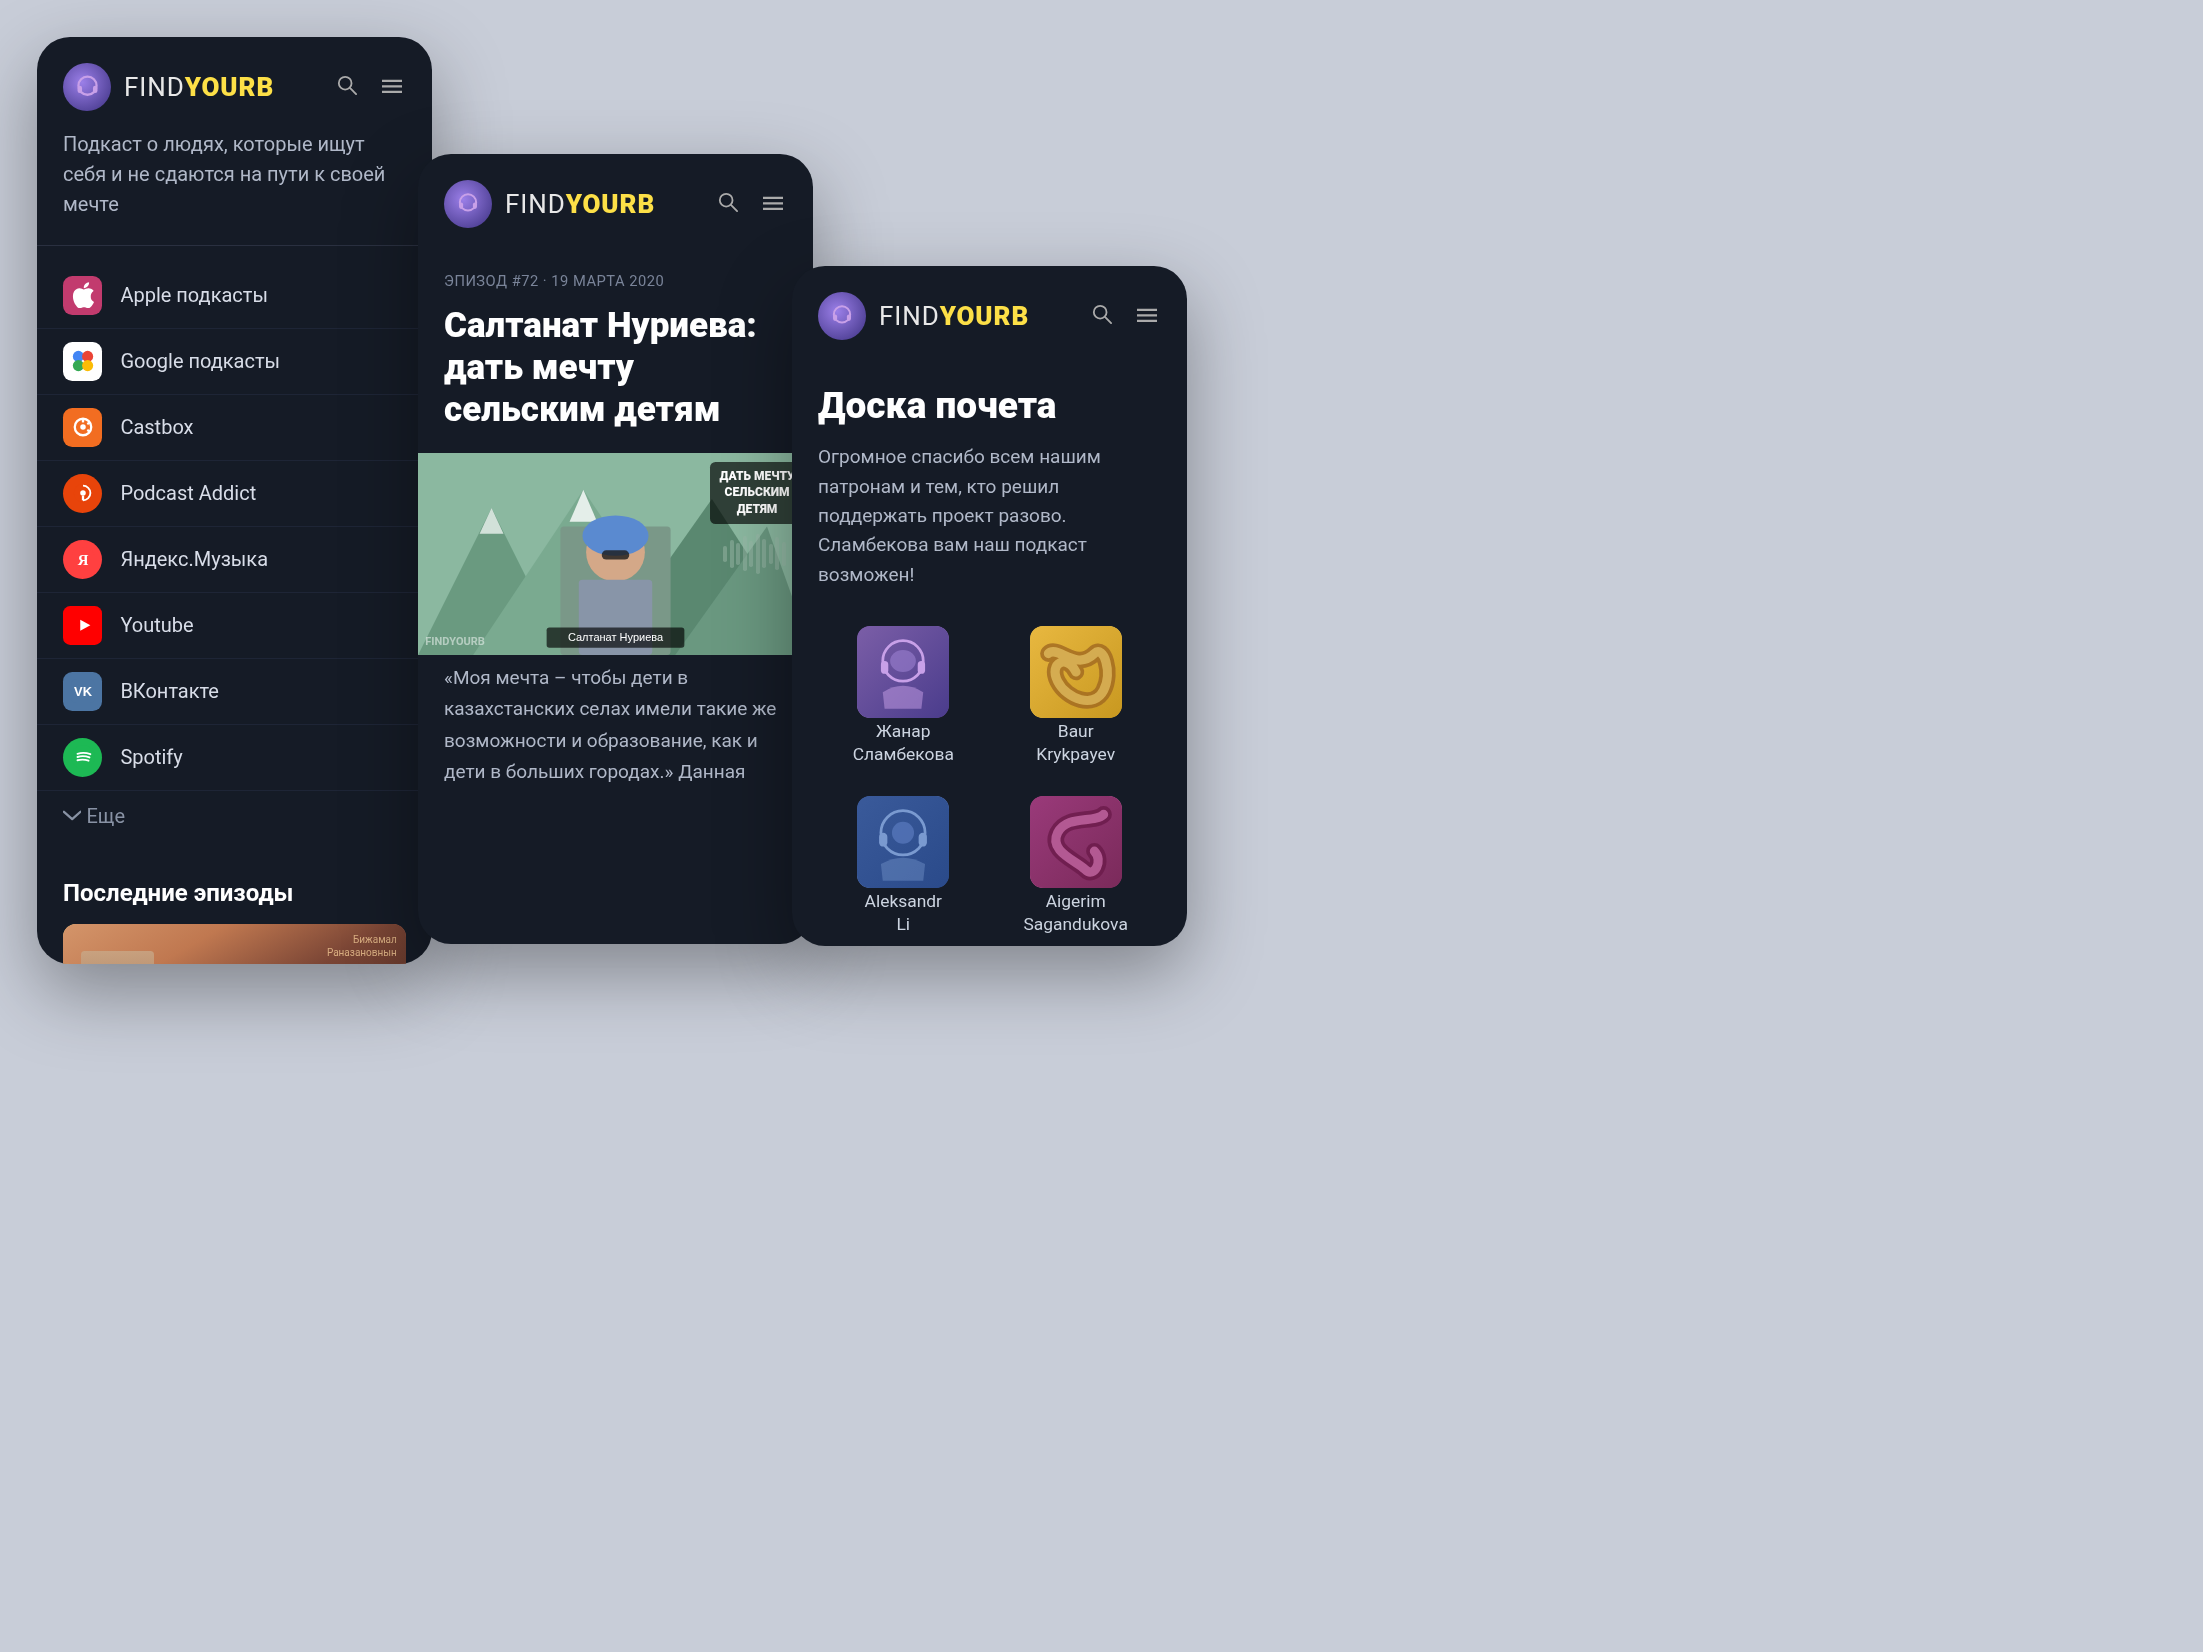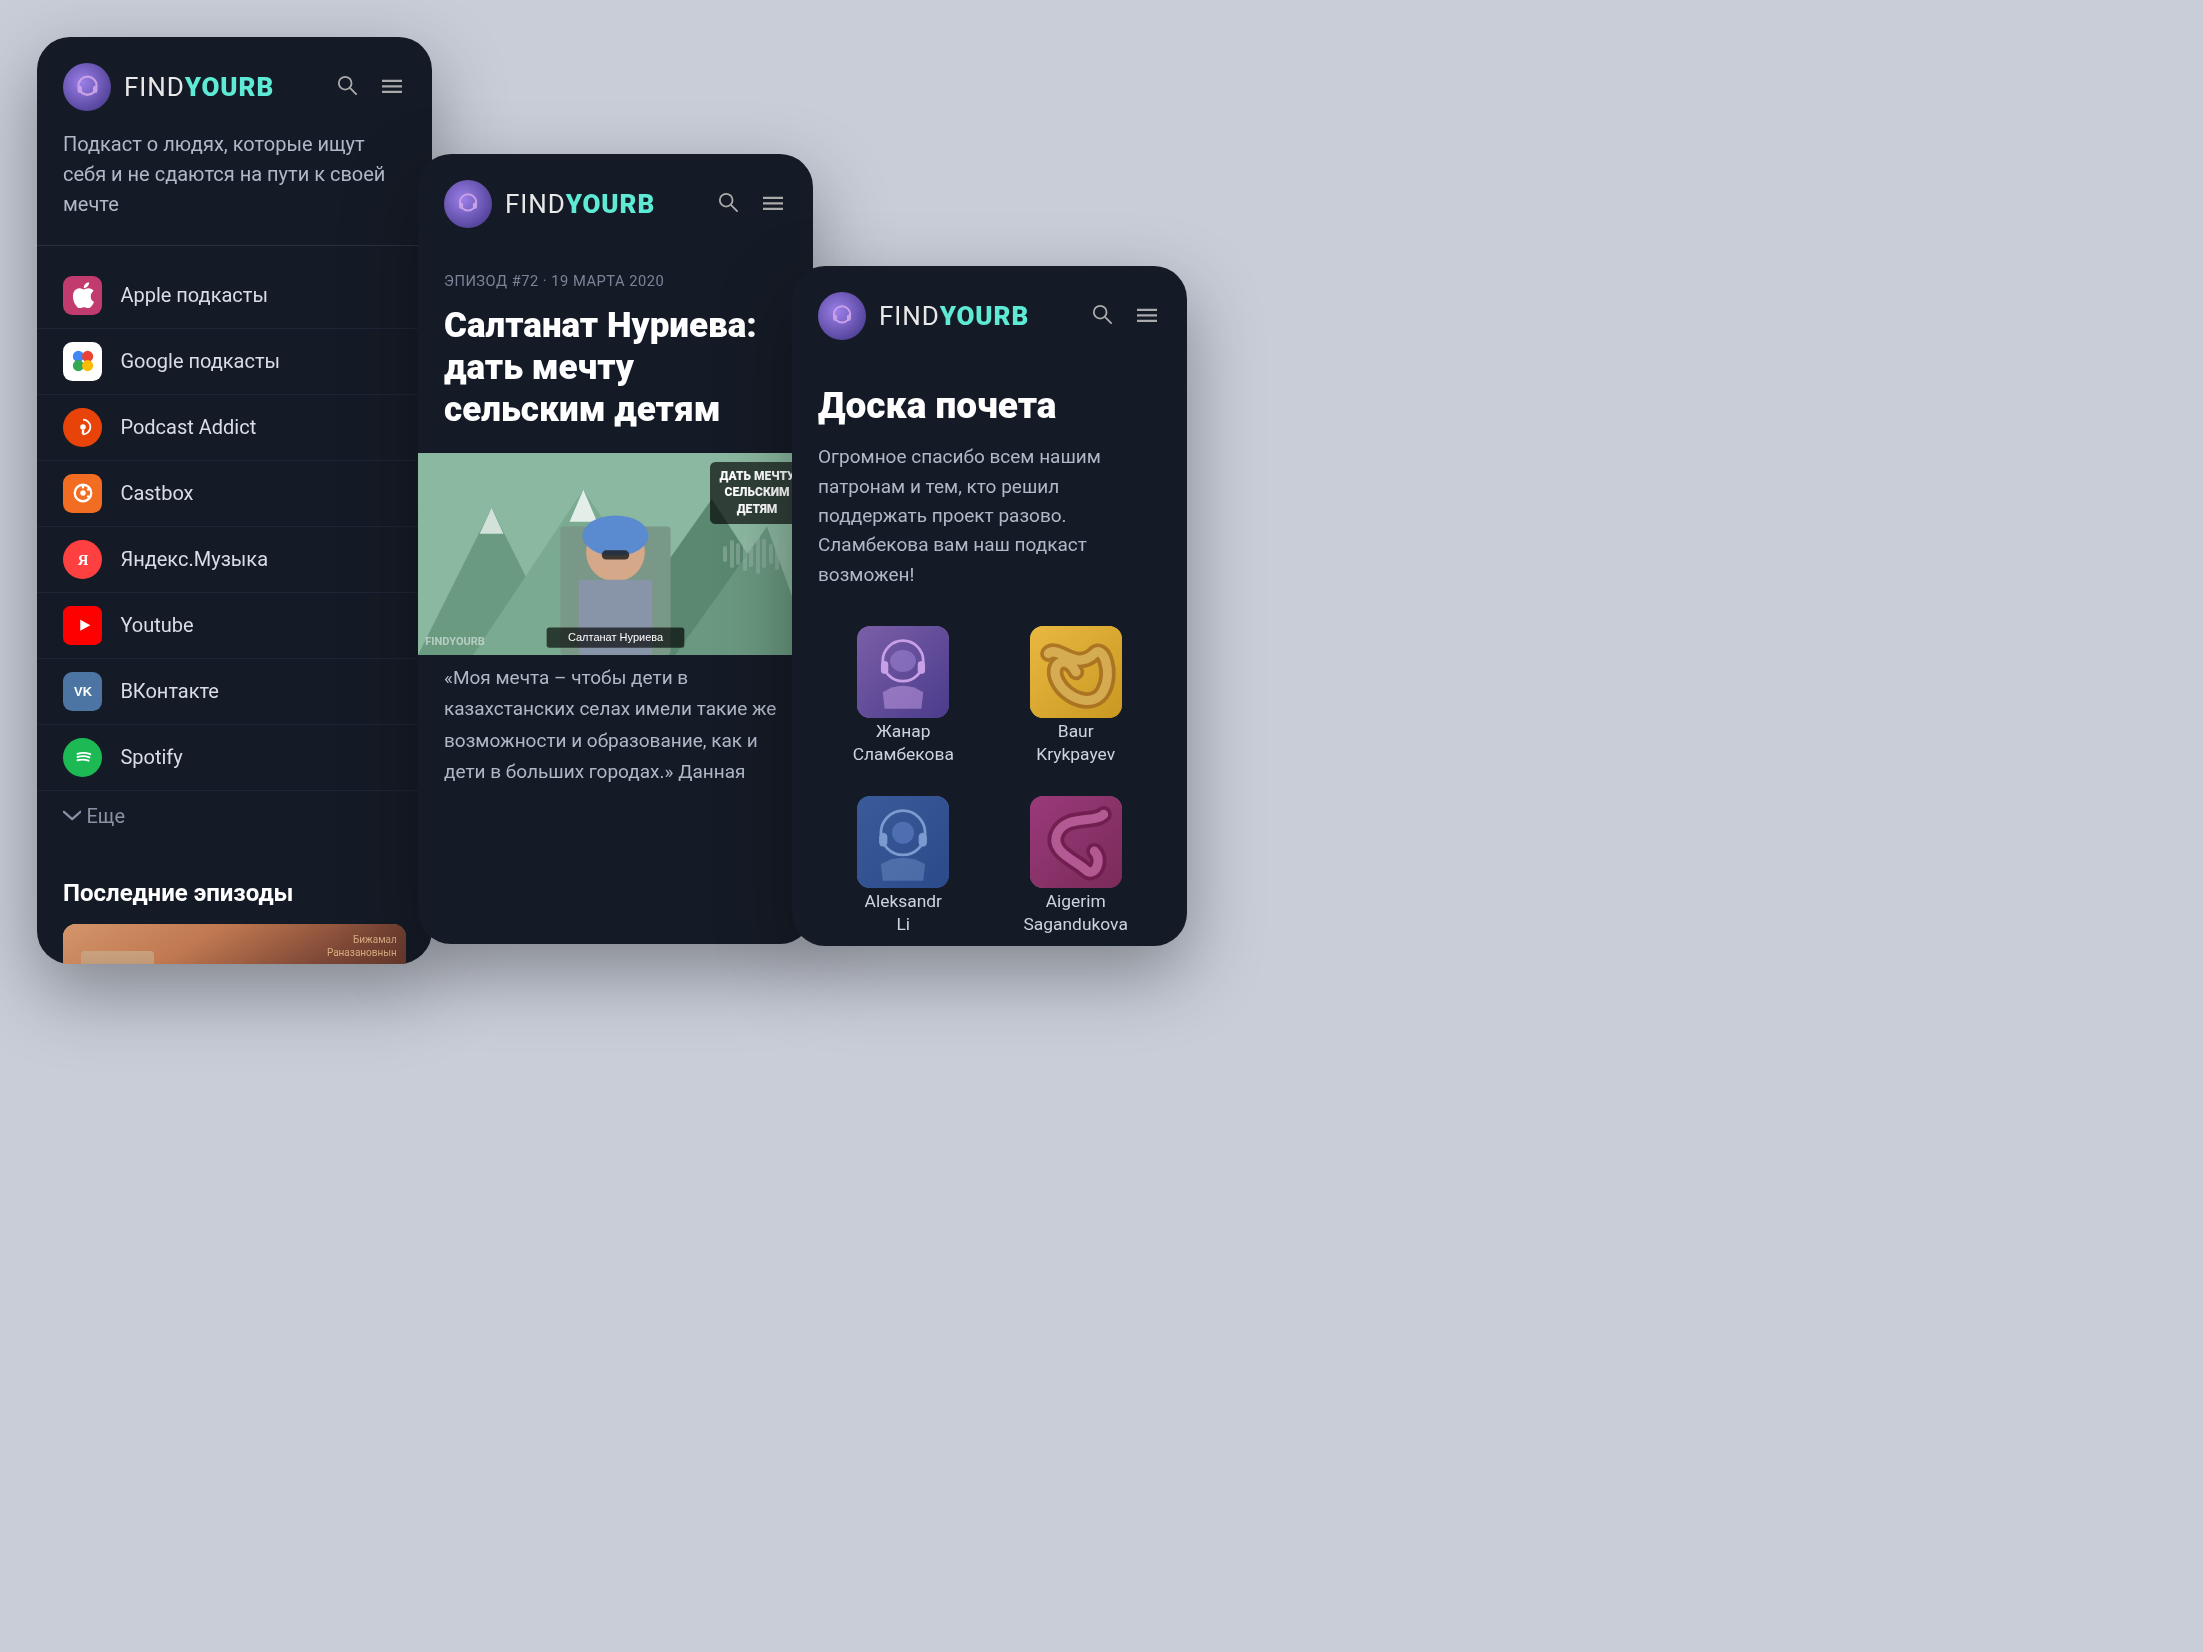--- a/index.html
+++ b/index.html
@@ -50,21 +50,21 @@
       display: flex; align-items: center; justify-content: center;
       font-size: 18.4px;
     }
     .brand-name {
       font-size: 26px;
       font-weight: 400;
       letter-spacing: 0.9px;
       color: #e8e8e8;
       flex: 1;
     }
-    .brand-name strong { font-weight: 900; color: #5eead4; }
+    .brand-name strong { font-weight: 900; color: #fde047; }
     .header-icons { display: flex; gap: 18.4px; align-items: center; }
     .icon-btn {
       background: none; border: none; color: #ccc; cursor: pointer;
       font-size: 20px; padding: 3.7px;
     }
 
     .tagline {
       padding: 0 26px 26px;
       font-size: 20px;
       line-height: 1.5;
@@ -346,42 +346,42 @@
           <circle cx="8" cy="8" r="6" fill="#4285F4"></circle>
           <circle cx="18" cy="8" r="6" fill="#EA4335"></circle>
           <circle cx="8" cy="18" r="6" fill="#34A853"></circle>
           <circle cx="18" cy="18" r="6" fill="#FBBC05"></circle>
         </svg>
       </div>
       <span class="platform-label">Google подкасты</span>
     </div>
 
     <div class="platform-item">
-      <div class="platform-icon icon-podcast-addict">
-        <svg width="24" height="24" viewBox="0 0 26 26" fill="white">
-          <circle cx="13" cy="13" r="10" fill="#e8440a"></circle>
-          <path d="M13 5a8 8 0 0 1 0 16" fill="none" stroke="white" stroke-width="2"></path>
-          <circle cx="13" cy="13" r="3" fill="white"></circle>
-          <line x1="13" y1="16" x2="13" y2="21" stroke="white" stroke-width="2.5"></line>
-        </svg>
-      </div>
-      <span class="platform-label">Podcast Addict</span>
-    </div>
-
-    <div class="platform-item">
       <div class="platform-icon icon-castbox">
         <svg width="22" height="22" viewBox="0 0 24 24" fill="white">
           <circle cx="12" cy="12" r="9" fill="none" stroke="white" stroke-width="2.5"></circle>
           <circle cx="12" cy="12" r="3" fill="white"></circle>
           <line x1="12" y1="3" x2="12" y2="7" stroke="white" stroke-width="2.5"></line>
           <line x1="19.5" y1="7" x2="16.6" y2="8.7" stroke="white" stroke-width="2.5"></line>
           <line x1="19.5" y1="17" x2="16.6" y2="15.3" stroke="white" stroke-width="2.5"></line>
         </svg>
       </div>
       <span class="platform-label">Castbox</span>
+    </div>
+
+    <div class="platform-item">
+      <div class="platform-icon icon-podcast-addict">
+        <svg width="24" height="24" viewBox="0 0 26 26" fill="white">
+          <circle cx="13" cy="13" r="10" fill="#e8440a"></circle>
+          <path d="M13 5a8 8 0 0 1 0 16" fill="none" stroke="white" stroke-width="2"></path>
+          <circle cx="13" cy="13" r="3" fill="white"></circle>
+          <line x1="13" y1="16" x2="13" y2="21" stroke="white" stroke-width="2.5"></line>
+        </svg>
+      </div>
+      <span class="platform-label">Podcast Addict</span>
     </div>
 
     <div class="platform-item">
       <div class="platform-icon icon-yandex">
         <svg width="24" height="24" viewBox="0 0 26 26" style="font-size:22px">
           <circle cx="13" cy="13" r="13" fill="#ff4040"></circle>
           <text x="13" y="19" text-anchor="middle" font-size="16" font-weight="900" fill="white" font-family="serif">Я</text>
         </svg>
       </div>
       <span class="platform-label">Яндекс.Музыка</span>

